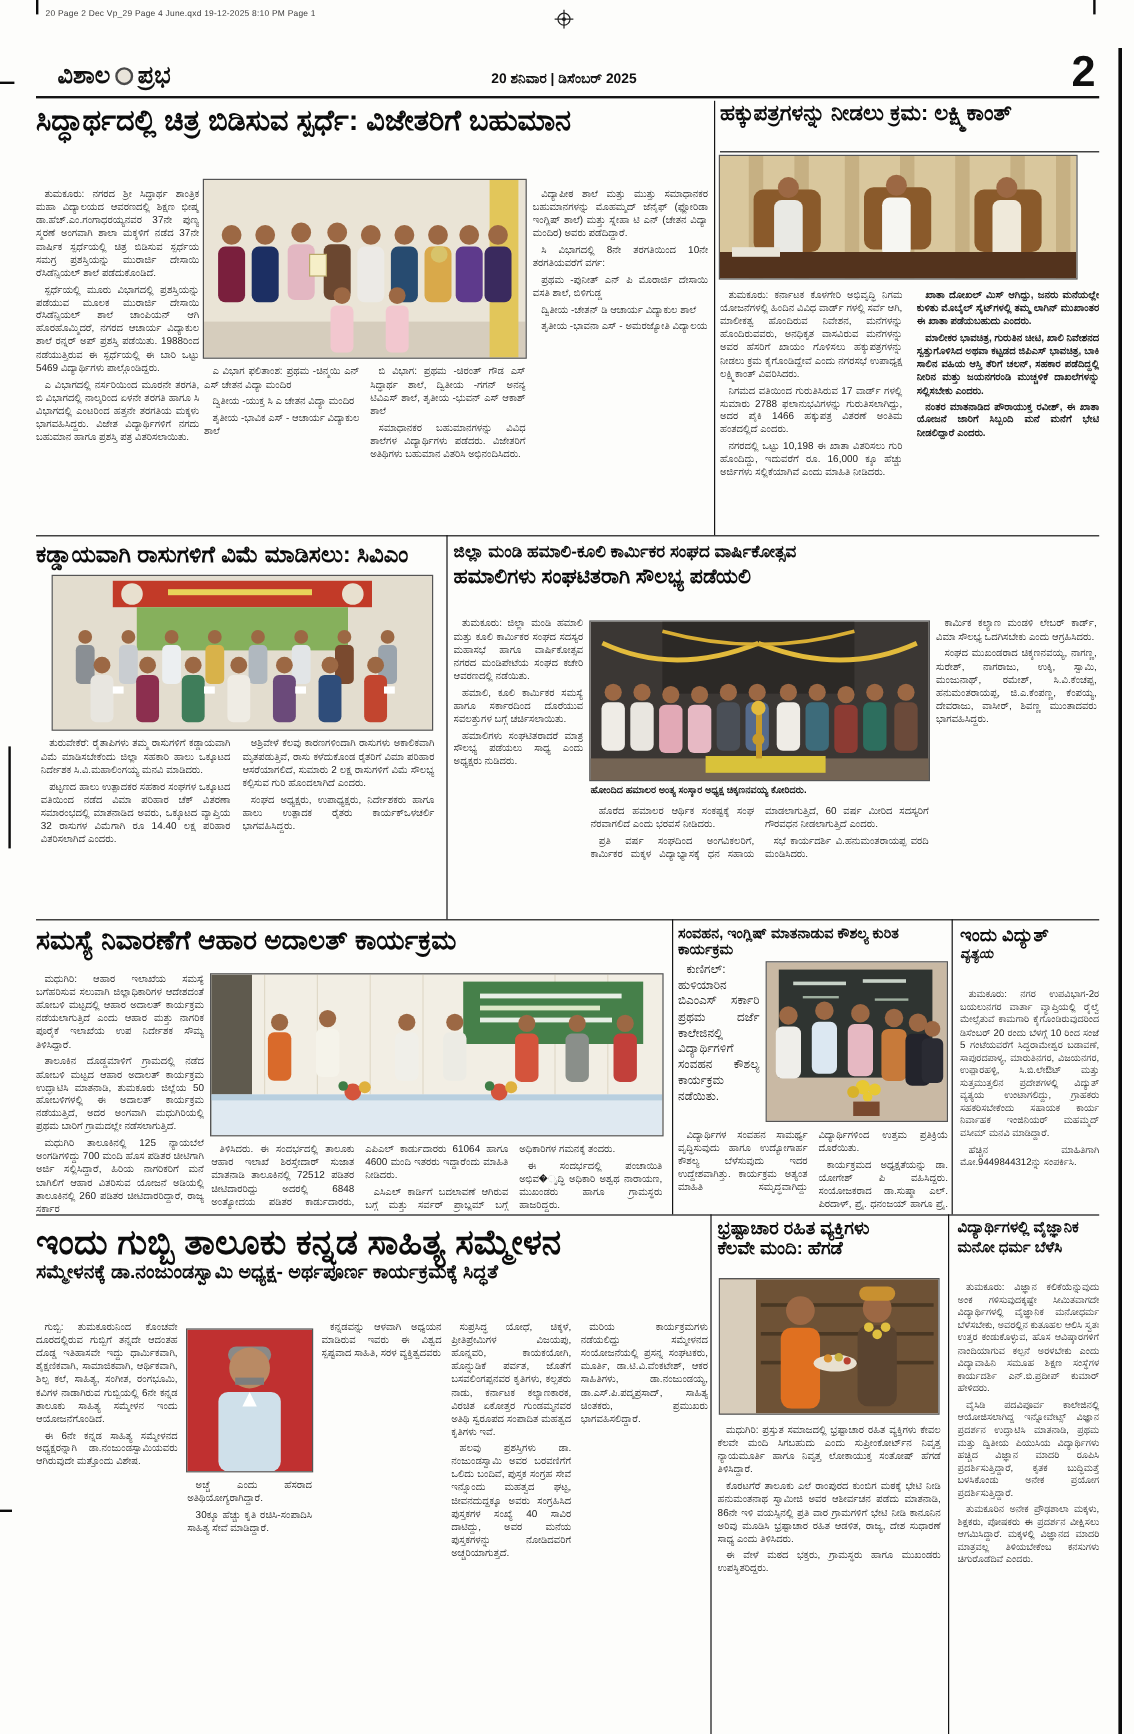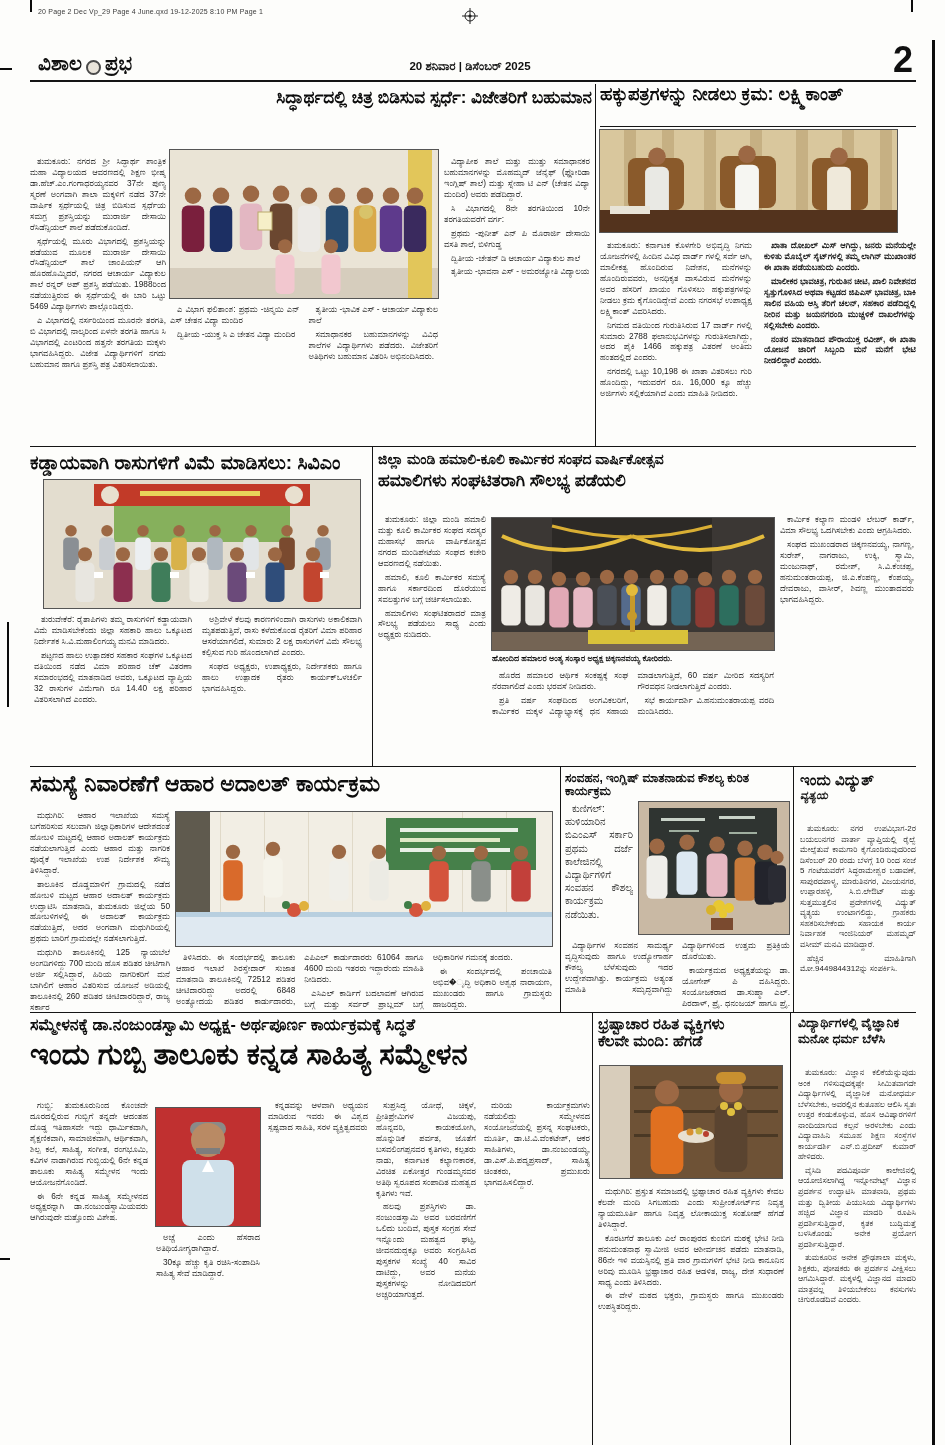--- a/index.html
+++ b/index.html
@@ -46,31 +46,31 @@
     <line x1="0" y1="8" x2="16" y2="8" stroke="#222" stroke-width="1"></line>
     <circle cx="8" cy="8" r="1.6" fill="#222"></circle>
   </svg>
   <div class="scanbar" style="left:30px;top:0;width:2px;height:12px;"></div>
   <div class="scanbar" style="left:911px;top:0;width:2px;height:12px;"></div>
   <div class="scanbar" style="left:0;top:68px;width:12px;height:2px;"></div>
   <div class="scanbar" style="left:932px;top:40px;width:3px;height:1405px;"></div>
   <div class="scanbar" style="left:7px;top:622px;width:2px;height:85px;"></div>
   <div class="scanbar" style="left:0;top:1258px;width:10px;height:2px;"></div>
 
-  <div class="abs mast-title" style="left:38px;top:52px;align-items:flex-end;">
+  <div class="abs mast-title" style="left:48px;top:52px;">
     <span>ವಿಶಾಲ</span>
     <span class="emblem"></span>
     <span>ಪ್ರಭ</span>
   </div>
   <div class="abs mast-date" style="left:330px;top:60px;width:280px;">20 ಶನಿವಾರ | ಡಿಸೆಂಬರ್ 2025</div>
   <div class="abs mast-page" style="left:893px;top:42px;">2</div>
   <div class="hrule" style="left:30px;top:80px;width:886px;height:2px;"></div>
 
   <div class="abs" style="left:30px;top:84px;width:562px;height:362px;">
-    <div class="hl" style="font-size:17px;margin-top:4px;text-align:right;">ಸಿದ್ಧಾರ್ಥದಲ್ಲಿ ಚಿತ್ರ ಬಿಡಿಸುವ ಸ್ಪರ್ಧೆ: ವಿಜೇತರಿಗೆ ಬಹುಮಾನ</div>
+    <div class="hl" style="font-size:24px;margin-top:4px;">ಸಿದ್ಧಾರ್ಥದಲ್ಲಿ ಚಿತ್ರ ಬಿಡಿಸುವ ಸ್ಪರ್ಧೆ: ವಿಜೇತರಿಗೆ ಬಹುಮಾನ</div>
     <div class="abs body" style="left:0;top:72px;width:136px;height:288px;">
       <p>ತುಮಕೂರು: ನಗರದ ಶ್ರೀ ಸಿದ್ಧಾರ್ಥ ಶಾಂತ್ರಿಕ ಮಹಾ ವಿದ್ಯಾಲಯದ ಆವರಣದಲ್ಲಿ ಶಿಕ್ಷಣ ಭೀಷ್ಮ ಡಾ.ಹೆಚ್.ಎಂ.ಗಂಗಾಧರಯ್ಯನವರ 37ನೇ ಪುಣ್ಯ ಸ್ಮರಣೆ ಅಂಗವಾಗಿ ಶಾಲಾ ಮಕ್ಕಳಿಗೆ ನಡೆದ 37ನೇ ವಾರ್ಷಿಕ ಸ್ಪರ್ಧೆಯಲ್ಲಿ ಚಿತ್ರ ಬಿಡಿಸುವ ಸ್ಪರ್ಧೆಯ ಸಮಗ್ರ ಪ್ರಶಸ್ತಿಯನ್ನು ಮುರಾರ್ಜಿ ದೇಸಾಯಿ ರೆಸಿಡೆನ್ಸಿಯಲ್ ಶಾಲೆ ಪಡೆದುಕೊಂಡಿದೆ.</p>
       <p>ಸ್ಪರ್ಧೆಯಲ್ಲಿ ಮೂರು ವಿಭಾಗದಲ್ಲಿ ಪ್ರಶಸ್ತಿಯನ್ನು ಪಡೆಯುವ ಮೂಲಕ ಮುರಾರ್ಜಿ ದೇಸಾಯಿ ರೆಸಿಡೆನ್ಸಿಯಲ್ ಶಾಲೆ ಚಾಂಪಿಯನ್ ಆಗಿ ಹೊರಹೊಮ್ಮಿದರೆ, ನಗರದ ಆಚಾರ್ಯ ವಿದ್ಯಾಕುಲ ಶಾಲೆ ರನ್ನರ್ ಅಪ್ ಪ್ರಶಸ್ತಿ ಪಡೆಯಿತು. 1988ರಿಂದ ನಡೆಯುತ್ತಿರುವ ಈ ಸ್ಪರ್ಧೆಯಲ್ಲಿ ಈ ಬಾರಿ ಒಟ್ಟು 5469 ವಿದ್ಯಾರ್ಥಿಗಳು ಪಾಲ್ಗೊಂಡಿದ್ದರು.</p>
       <p>ಎ ವಿಭಾಗದಲ್ಲಿ ನರ್ಸರಿಯಿಂದ ಮೂರನೇ ತರಗತಿ, ಬಿ ವಿಭಾಗದಲ್ಲಿ ನಾಲ್ಕರಿಂದ ಏಳನೇ ತರಗತಿ ಹಾಗೂ ಸಿ ವಿಭಾಗದಲ್ಲಿ ಎಂಟರಿಂದ ಹತ್ತನೇ ತರಗತಿಯ ಮಕ್ಕಳು ಭಾಗವಹಿಸಿದ್ದರು. ವಿಜೇತ ವಿದ್ಯಾರ್ಥಿಗಳಿಗೆ ನಗದು ಬಹುಮಾನ ಹಾಗೂ ಪ್ರಶಸ್ತಿ ಪತ್ರ ವಿತರಿಸಲಾಯಿತು.</p>
     </div>
     <div class="photo" style="left:140px;top:66px;width:268px;height:148px;">
       <svg viewBox="0 0 268 148" preserveAspectRatio="none">
         <rect width="268" height="148" fill="#eae4d6"></rect>
         <rect y="118" width="268" height="30" fill="#d6cdbd"></rect>
         <rect x="238" width="24" height="148" fill="#e2c65a"></rect>
@@ -86,20 +86,21 @@
         <use href="#prs" x="102" y="88" width="26" height="56" color="#f2c7cf"></use>
         <use href="#prs" x="148" y="88" width="26" height="56" color="#f2c7cf"></use>
         <rect x="88" y="62" width="14" height="18" fill="#f6efc8" stroke="#b9a96a" stroke-width="1"></rect>
         <circle cx="196" cy="62" r="7" fill="#d8c36a"></circle>
       </svg>
     </div>
     <div class="abs body cols2" style="left:140px;top:220px;width:268px;height:140px;">
       <p>ಎ ವಿಭಾಗ ಫಲಿತಾಂಶ: ಪ್ರಥಮ -ಚಿನ್ಮಯಿ ಎನ್ ಎಸ್ ಚೇತನ ವಿದ್ಯಾ ಮಂದಿರ</p>
       <p>ದ್ವಿತೀಯ -ಯುಕ್ತ ಸಿ ಎ ಚೇತನ ವಿದ್ಯಾ ಮಂದಿರ</p>
       <p>ತೃತೀಯ -ಭಾವಿಕ ಎಸ್ - ಆಚಾರ್ಯ ವಿದ್ಯಾಕುಲ ಶಾಲೆ</p>
+      <p>ಬಿ ವಿಭಾಗ: ಪ್ರಥಮ -ಚಿರಂತ್ ಗೌಡ ಎಸ್ ಸಿದ್ಧಾರ್ಥ ಶಾಲೆ, ದ್ವಿತೀಯ -ಗಗನ್ ಅನನ್ಯ ಟಿವಿಎಸ್ ಶಾಲೆ, ತೃತೀಯ -ಭುವನ್ ಎಸ್ ಆಕಾಶ್ ಶಾಲೆ</p>
       <p>ಸಮಾಧಾನಕರ ಬಹುಮಾನಗಳನ್ನು ವಿವಿಧ ಶಾಲೆಗಳ ವಿದ್ಯಾರ್ಥಿಗಳು ಪಡೆದರು. ವಿಜೇತರಿಗೆ ಅತಿಥಿಗಳು ಬಹುಮಾನ ವಿತರಿಸಿ ಅಭಿನಂದಿಸಿದರು.</p>
     </div>
     <div class="abs body" style="left:414px;top:72px;width:146px;height:288px;">
       <p>ವಿದ್ಯಾಪೀಠ ಶಾಲೆ ಮತ್ತು ಮುತ್ತು ಸಮಾಧಾನಕರ ಬಹುಮಾನಗಳನ್ನು ಮೊಹಮ್ಮದ್ ಜೆನೈಫ್ (ಫ್ಲೋರಿಡಾ ಇಂಗ್ಲಿಷ್ ಶಾಲೆ) ಮತ್ತು ಸ್ನೇಹಾ ಟಿ ಎನ್ (ಚೇತನ ವಿದ್ಯಾ ಮಂದಿರ) ಅವರು ಪಡೆದಿದ್ದಾರೆ.</p>
       <p>ಸಿ ವಿಭಾಗದಲ್ಲಿ 8ನೇ ತರಗತಿಯಿಂದ 10ನೇ ತರಗತಿಯವರೆಗೆ ವರ್ಗ:</p>
       <p>ಪ್ರಥಮ -ಪುನೀತ್ ಎನ್ ಪಿ ಮೊರಾರ್ಜಿ ದೇಸಾಯಿ ವಸತಿ ಶಾಲೆ, ಬಿಳಿಗುಡ್ಡ</p>
       <p>ದ್ವಿತೀಯ -ಚೇತನ್ ಡಿ ಆಚಾರ್ಯ ವಿದ್ಯಾಕುಲ ಶಾಲೆ</p>
       <p>ತೃತೀಯ -ಭಾವನಾ ಎಸ್ - ಅಮರಜ್ಯೋತಿ ವಿದ್ಯಾಲಯ</p>
     </div>
   </div>
@@ -315,22 +316,22 @@
       <p>ತುಮಕೂರು: ನಗರ ಉಪವಿಭಾಗ-2ರ ಬಯಲುನಗರ ವಾರ್ತಾ ವ್ಯಾಪ್ತಿಯಲ್ಲಿ ರೈಲ್ವೆ ಮೇಲ್ಸೆತುವೆ ಕಾಮಗಾರಿ ಕೈಗೊಂಡಿರುವುದರಿಂದ ಡಿಸೆಂಬರ್ 20 ರಂದು ಬೆಳಗ್ಗೆ 10 ರಿಂದ ಸಂಜೆ 5 ಗಂಟೆಯವರೆಗೆ ಸಿದ್ಧರಾಮೇಶ್ವರ ಬಡಾವಣೆ, ಸಾಪುರದಪಾಳ್ಯ, ಮಾರುತಿನಗರ, ವಿಜಯನಗರ, ಉಪ್ಪಾರಹಳ್ಳಿ, ಸಿ.ಬಿ.ಲೇಔಟ್ ಮತ್ತು ಸುತ್ತಮುತ್ತಲಿನ ಪ್ರದೇಶಗಳಲ್ಲಿ ವಿದ್ಯುತ್ ವ್ಯತ್ಯಯ ಉಂಟಾಗಲಿದ್ದು, ಗ್ರಾಹಕರು ಸಹಕರಿಸಬೇಕೆಂದು ಸಹಾಯಕ ಕಾರ್ಯ ನಿರ್ವಾಹಕ ಇಂಜಿನಿಯರ್ ಮಹಮ್ಮದ್ ವಸೀಮ್ ಮನವಿ ಮಾಡಿದ್ದಾರೆ.</p>
       <p>ಹೆಚ್ಚಿನ ಮಾಹಿತಿಗಾಗಿ ಮೋ.9449844312ನ್ನು ಸಂಪರ್ಕಿಸಿ.</p>
     </div>
   </div>
 
   <div class="vrule" style="left:560px;top:766px;height:246px;"></div>
   <div class="vrule" style="left:793px;top:766px;height:246px;"></div>
   <div class="hrule" style="left:30px;top:1012px;width:886px;height:1px;"></div>
 
   <div class="abs" style="left:30px;top:1016px;width:562px;height:429px;">
+    <div class="hl" style="font-size:29px;margin-top:4px;">ಇಂದು ಗುಬ್ಬಿ ತಾಲೂಕು ಕನ್ನಡ ಸಾಹಿತ್ಯ ಸಮ್ಮೇಳನ</div>
     <div class="hl center" style="font-size:16px;">ಸಮ್ಮೇಳನಕ್ಕೆ ಡಾ.ನಂಜುಂಡಸ್ವಾಮಿ ಅಧ್ಯಕ್ಷ- ಅರ್ಥಪೂರ್ಣ ಕಾರ್ಯಕ್ರಮಕ್ಕೆ ಸಿದ್ಧತೆ</div>
-    <div class="hl" style="font-size:29px;margin-top:4px;">ಇಂದು ಗುಬ್ಬಿ ತಾಲೂಕು ಕನ್ನಡ ಸಾಹಿತ್ಯ ಸಮ್ಮೇಳನ</div>
     <div class="abs body" style="left:0;top:84px;width:118px;height:345px;">
       <p>ಗುಬ್ಬಿ: ತುಮಕೂರುನಿಂದ ಕೊಂಚವೇ ದೂರದಲ್ಲಿರುವ ಗುಬ್ಬಿಗೆ ತನ್ನದೇ ಆದಂತಹ ದೊಡ್ಡ ಇತಿಹಾಸವೇ ಇದ್ದು ಧಾರ್ಮಿಕವಾಗಿ, ಶೈಕ್ಷಣಿಕವಾಗಿ, ಸಾಮಾಜಿಕವಾಗಿ, ಆರ್ಥಿಕವಾಗಿ, ಶಿಲ್ಪ ಕಲೆ, ಸಾಹಿತ್ಯ, ಸಂಗೀತ, ರಂಗಭೂಮಿ, ಕವಿಗಳ ನಾಡಾಗಿರುವ ಗುಬ್ಬಿಯಲ್ಲಿ 6ನೇ ಕನ್ನಡ ತಾಲೂಕು ಸಾಹಿತ್ಯ ಸಮ್ಮೇಳನ ಇಂದು ಆಯೋಜನೆಗೊಂಡಿದೆ.</p>
       <p>ಈ 6ನೇ ಕನ್ನಡ ಸಾಹಿತ್ಯ ಸಮ್ಮೇಳನದ ಅಧ್ಯಕ್ಷರನ್ನಾಗಿ ಡಾ.ನಂಜುಂಡಸ್ವಾಮಿಯವರು ಆಗಿರುವುದೇ ಮತ್ತೊಂದು ವಿಶೇಷ.</p>
     </div>
     <div class="photo" style="left:126px;top:92px;width:104px;height:118px;">
       <svg viewBox="0 0 104 118" preserveAspectRatio="none">
         <rect width="104" height="118" fill="#c03030"></rect>
         <rect x="34" y="14" width="36" height="14" rx="7" fill="#8a8a88"></rect>
         <circle cx="52" cy="32" r="17" fill="#b98a64"></circle>
         <rect x="40" y="40" width="24" height="6" fill="#7d7d7d"></rect>

